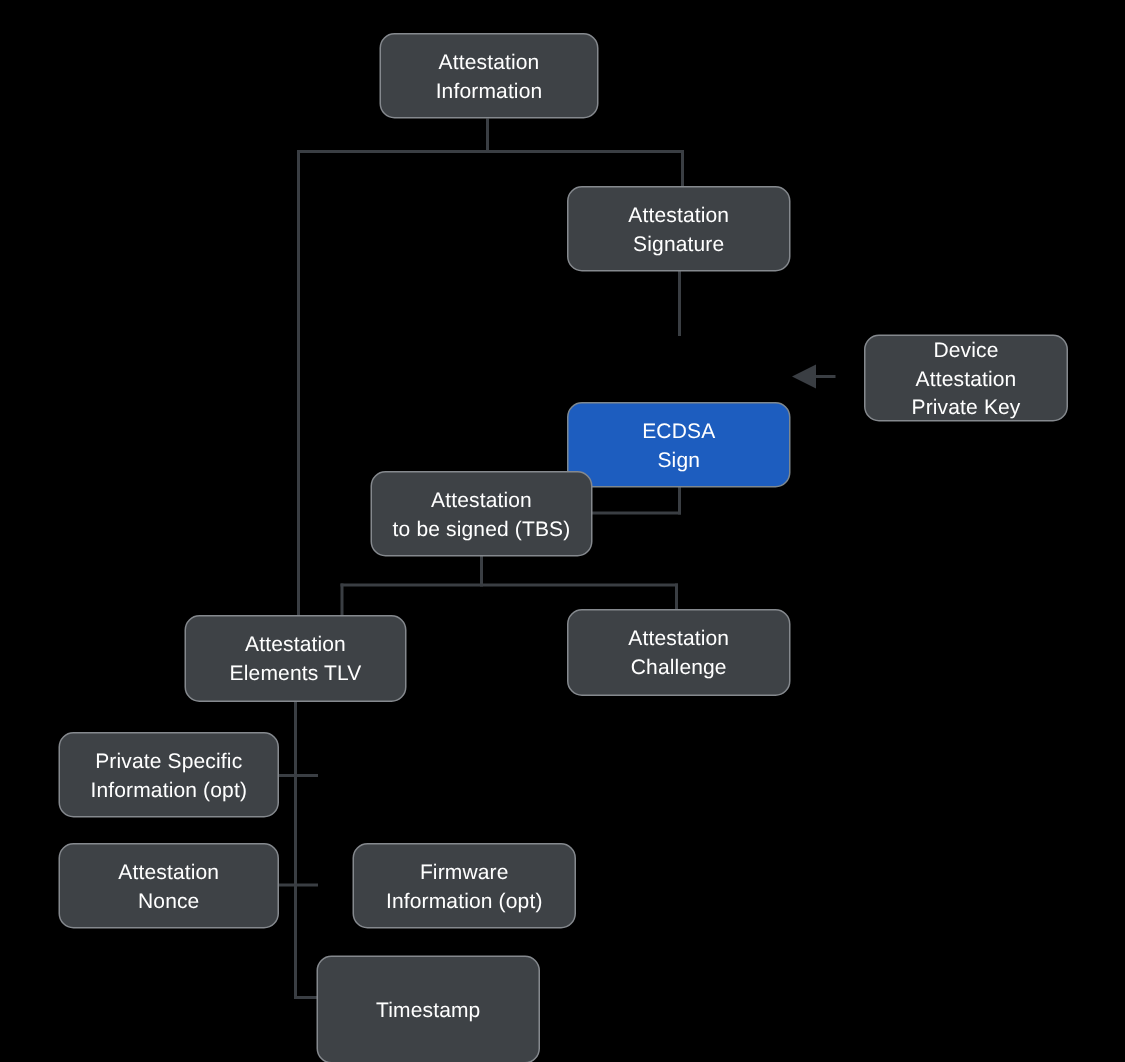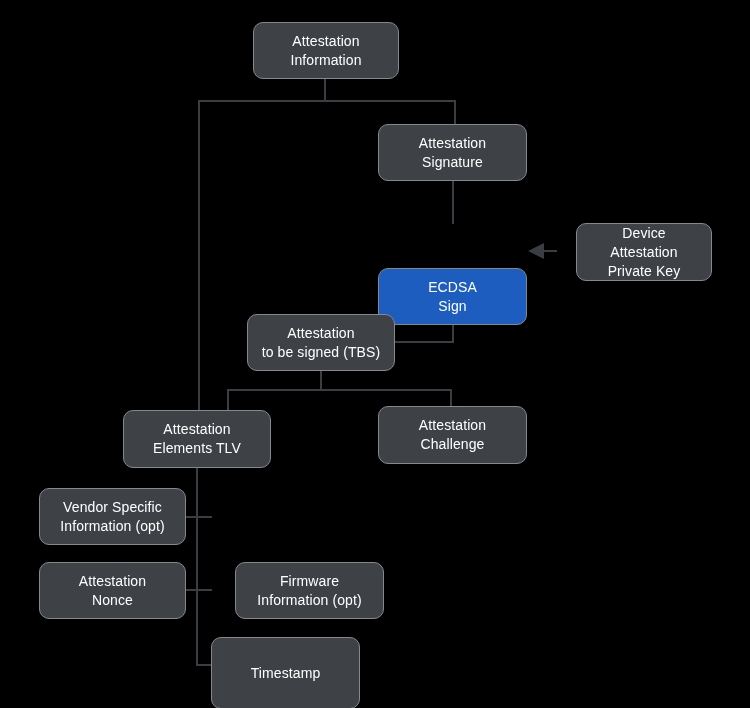--- a/index.html
+++ b/index.html
@@ -95,21 +95,21 @@
 
   <div class="node" style="left:247px; top:314px; width:148px; height:57px;">Attestation
 to be signed (TBS)</div>
 
   <div class="node" style="left:123px; top:410px; width:148px; height:58px;">Attestation
 Elements TLV</div>
 
   <div class="node" style="left:378px; top:406px; width:149px; height:58px;">Attestation
 Challenge</div>
 
-  <div class="node" style="left:39px; top:488px; width:147px; height:57px;">Vendor Specific
+  <div class="node" style="left:39px; top:488px; width:147px; height:57px;">Private Specific
 Information (opt)</div>
 
 
   <div class="node" style="left:39px; top:562px; width:147px; height:57px;">Attestation
 Nonce</div>
 
   <div class="node" style="left:211px; top:562px; width:149px; height:57px;margin-left:24px;">Firmware
 Information (opt)</div>
 
   <div class="node" style="left:211px; top:637px; width:149px; height:72px;">Timestamp</div>

